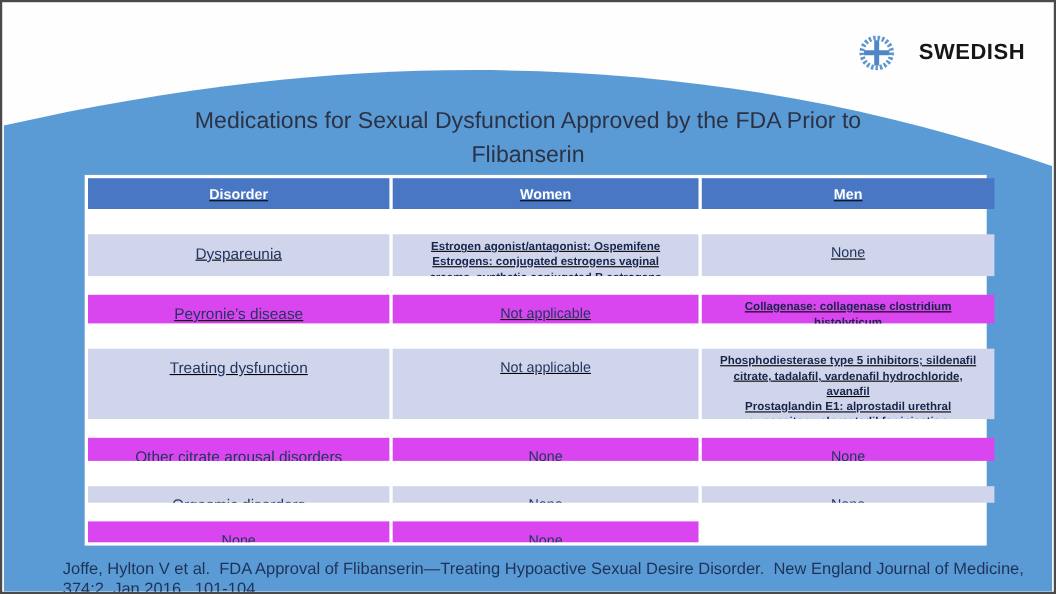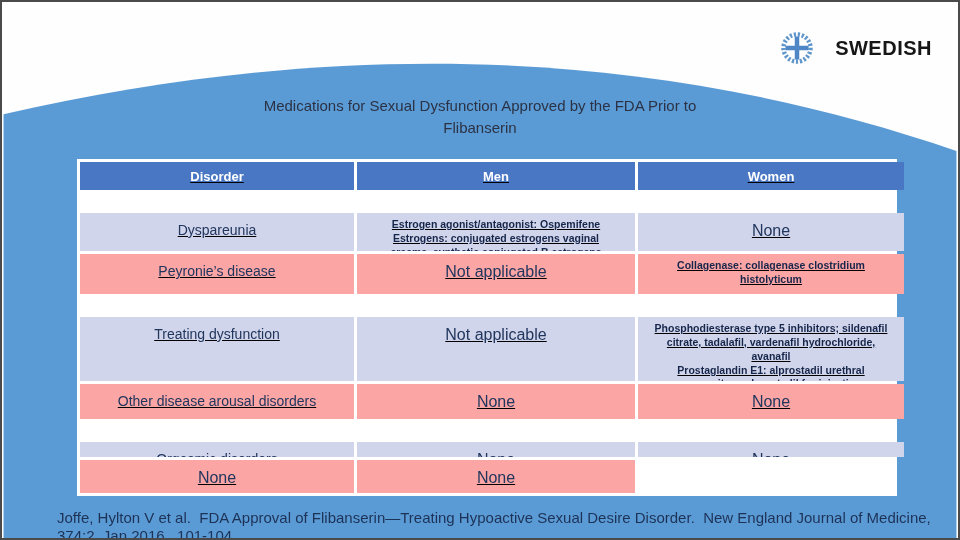--- a/index.html
+++ b/index.html
@@ -9,40 +9,40 @@
     border:2px solid #4a4a4a;
     font-family:"Liberation Sans",sans-serif;
   }
   .curve-svg{position:absolute;left:0;top:0;width:100%;height:100%;}
   
   .logo{position:absolute;top:30px;right:26px;display:flex;align-items:center;gap:22px;}
   .logo-text{font-size:20px;font-weight:bold;color:#161616;letter-spacing:.5px;}
   
   .title{
     position:absolute;top:93px;left:0;right:0;margin:0 auto;width:740px;
-    text-align:center;font-size:15px;line-height:1.47;color:#2b3245;
+    text-align:center;font-size:21px;line-height:1.47;color:#2b3245;
   }
   
   .tbl{
     position:absolute;left:75px;top:157px;width:820px;
     background:#ffffff;padding:3px;box-sizing:border-box;
     display:grid;grid-template-columns:274px 278px 266px;
     grid-template-rows:28px 58px 40px 84px 35px 35px 33px;
     gap:3px;
     text-decoration:underline;
   }
   .cell{box-sizing:border-box;overflow:hidden;}
   .th{
     background:#4a77c4;color:#ffffff;font-weight:bold;font-size:13px;
     display:flex;align-items:center;justify-content:center;
   }
   .dark{background:#d0d5eb;margin-top:20px;}
-  .light{background:#fca5a5;}
+  .light{background:#d946ef;margin-top:14px;}
   .c-name{font-size:14px;color:#21365d;text-align:center;padding-top:9px;}
-  .c-big{font-size:16px;color:#21365d;text-align:center;padding-top:9px;}
+  .c-big{font-size:13px;color:#21365d;text-align:center;padding-top:9px;}
   .c-small{
     font-size:10.5px;font-weight:bold;color:#16254a;text-align:center;
     padding-top:5px;line-height:1.32;white-space:pre-line;
   }
   
   .citation{
     position:absolute;left:55px;top:507px;width:880px;
     font-size:15px;line-height:1.22;color:#1d3257;white-space:pre-wrap;
   }
 </style>
@@ -66,43 +66,43 @@
   </div>
 
   <div class="title">
     <div>Medications for Sexual Dysfunction Approved by the FDA Prior to</div>
     <div>Flibanserin</div>
   </div>
 
   <div class="tbl">
 
     <div class="cell th">Disorder</div>
+    <div class="cell th">Women</div>
     <div class="cell th">Men</div>
-    <div class="cell th">Women</div>
 
     <div class="cell dark c-name">Dyspareunia</div>
     <div class="cell dark c-small">Estrogen agonist/antagonist: Ospemifene
 Estrogens: conjugated estrogens vaginal
 creams, synthetic conjugated B estrogens</div>
     <div class="cell dark c-big">None</div>
 
     <div class="cell light c-name">Peyronie’s disease</div>
     <div class="cell light c-big">Not applicable</div>
     <div class="cell light c-small">Collagenase: collagenase clostridium
 histolyticum</div>
 
     <div class="cell dark c-name">Treating dysfunction</div>
     <div class="cell dark c-big">Not applicable</div>
     <div class="cell dark c-small">Phosphodiesterase type 5 inhibitors; sildenafil
 citrate, tadalafil, vardenafil hydrochloride,
 avanafil
 Prostaglandin E1: alprostadil urethral
 suppository, alprostadil for injection</div>
 
-    <div class="cell light c-name">Other disease arousal disorders</div>
+    <div class="cell light c-name">Other citrate arousal disorders</div>
     <div class="cell light c-big">None</div>
     <div class="cell light c-big">None</div>
 
     <div class="cell dark c-name">Orgasmic disorders</div>
     <div class="cell dark c-big">None</div>
     <div class="cell dark c-big">None</div>
 
     <div class="cell light c-big">None</div>
     <div class="cell light c-big">None</div>
   </div>

